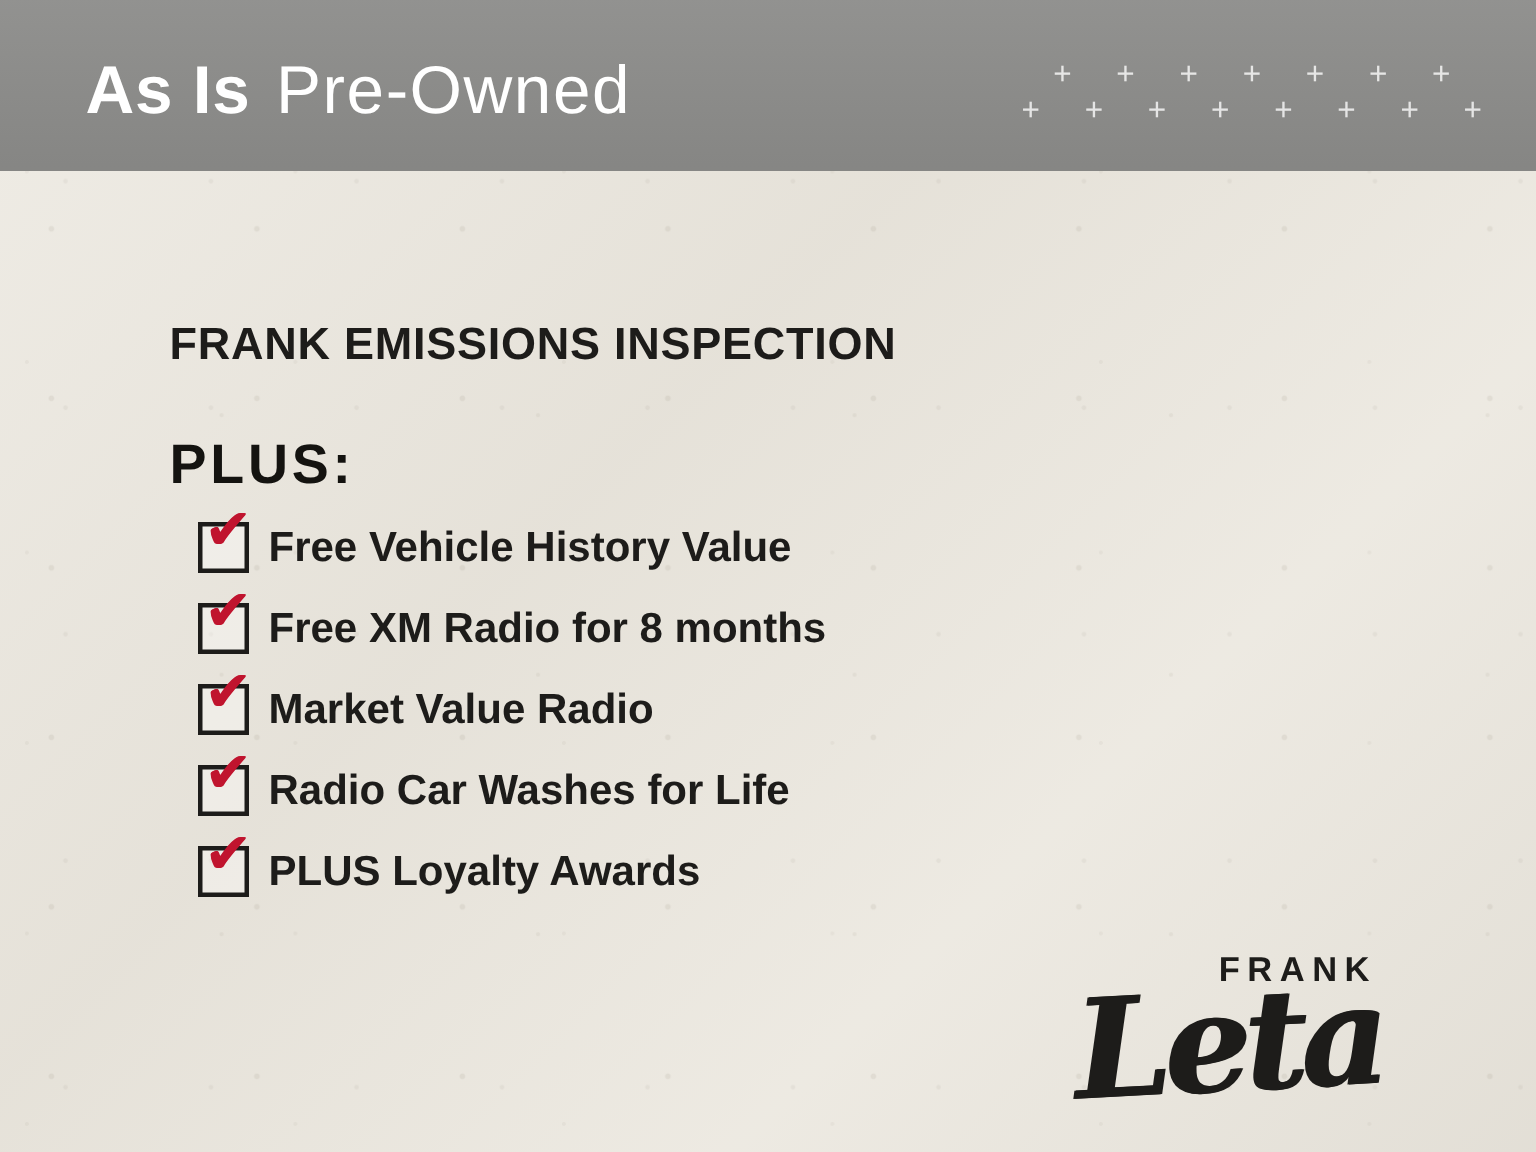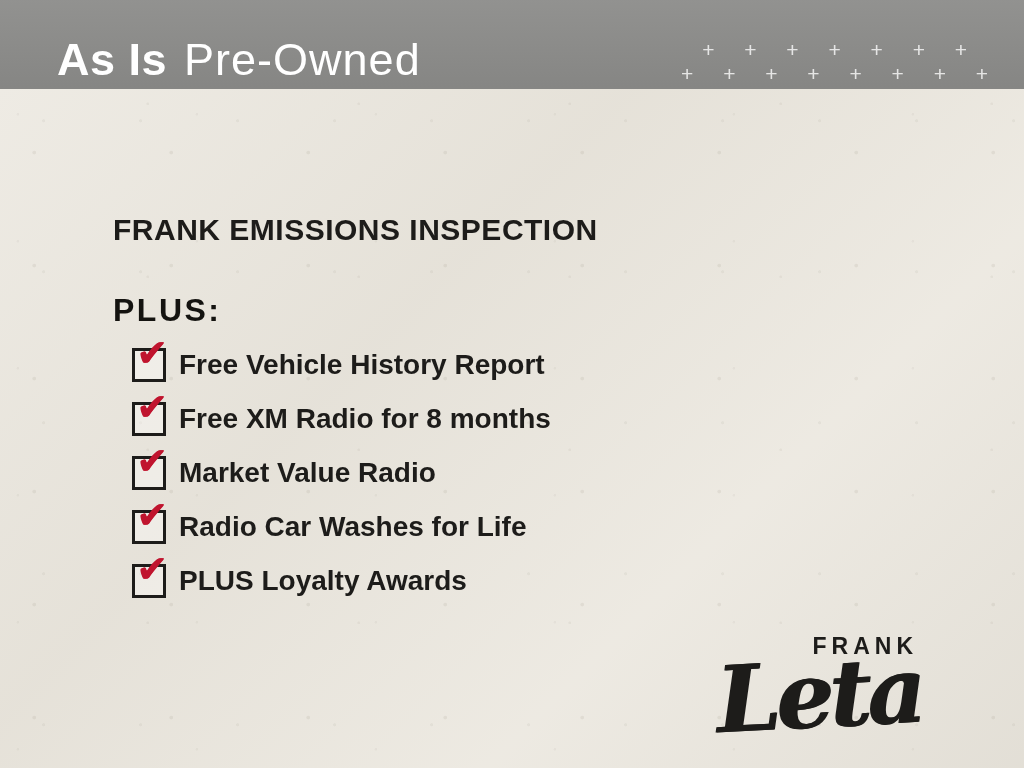--- a/index.html
+++ b/index.html
@@ -20,21 +20,21 @@
       radial-gradient(circle at 10% 90%, rgba(110,100,85,.06) 1px, transparent 1.6px),
       linear-gradient(135deg, rgba(255,255,255,.25) 0%, rgba(0,0,0,.02) 40%, rgba(255,255,255,.15) 70%, rgba(0,0,0,.03) 100%);
     background-size: 137px 113px, 211px 173px, 97px 151px, 179px 127px, 100% 100%;
     overflow: hidden;
   }
   
   .header {
     position: absolute;
     top: 0; left: 0;
     width: 1024px;
-    height: 89px;
+    height: 114px;
     background: #8b8b89;
     background-image: linear-gradient(180deg, rgba(255,255,255,.06), rgba(0,0,0,.04));
   }
   .title {
     position: absolute;
     left: 57px;
     top: 36px;
     color: #ffffff;
     font-size: 45px;
     line-height: 48px;
@@ -69,21 +69,21 @@
   .heading {
     color: #1d1c1a;
     font-size: 30px;
     font-weight: bold;
     letter-spacing: 0.5px;
     line-height: 34px;
   }
   .plus-label {
     margin-top: 45px;
     color: #141310;
-    font-size: 32px;
+    font-size: 37px;
     font-weight: bold;
     letter-spacing: 2.5px;
     line-height: 36px;
   }
   .benefits-list {
     list-style: none;
     margin-top: 10px;
     padding-left: 19px;
   }
   .benefit-item {
@@ -163,21 +163,21 @@
 
   <main class="content">
     <h2 class="heading">FRANK EMISSIONS INSPECTION</h2>
     <div class="plus-label">PLUS:</div>
 
     <ul class="benefits-list">
       <li class="benefit-item">
         <span class="checkbox">
             <span class="checkmark">✔</span>
           </span>
-        <span class="benefit-label">Free Vehicle History Report</span>
+        <span class="benefit-label">Free Vehicle History Value</span>
       </li>
       <li class="benefit-item">
         <span class="checkbox">
             <span class="checkmark">✔</span>
           </span>
         <span class="benefit-label">Free XM Radio for 8 months</span>
       </li>
       <li class="benefit-item">
         <span class="checkbox">
             <span class="checkmark">✔</span>

